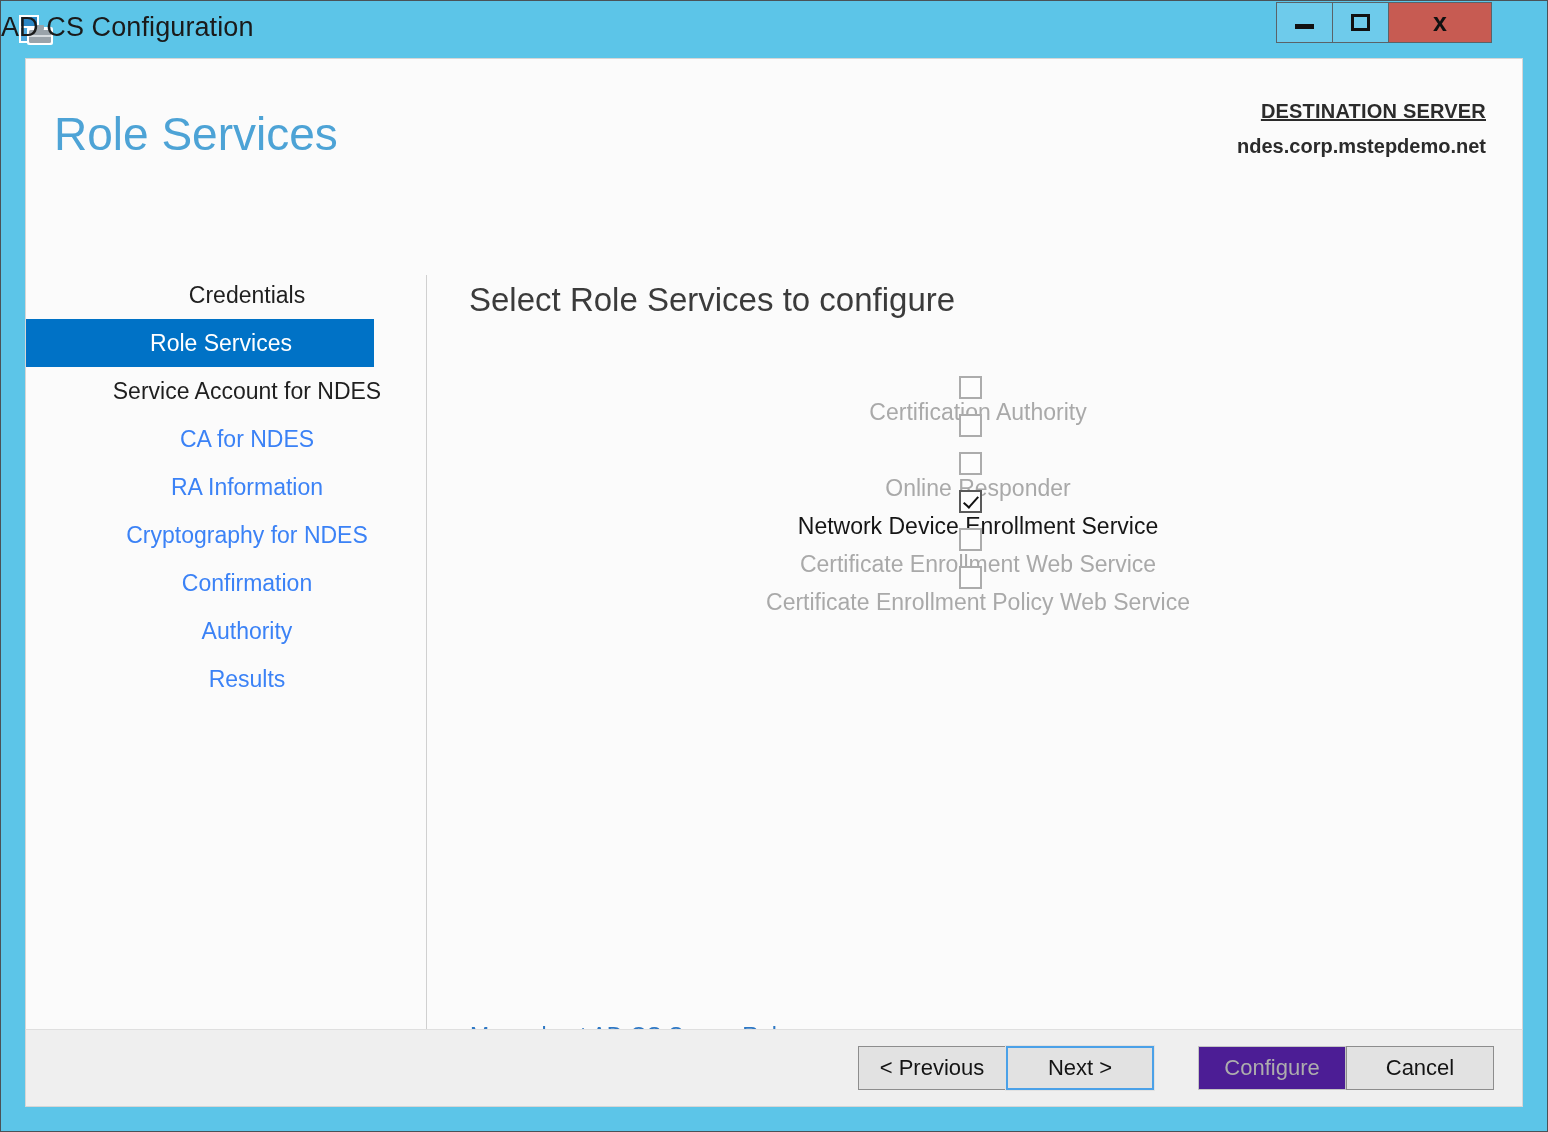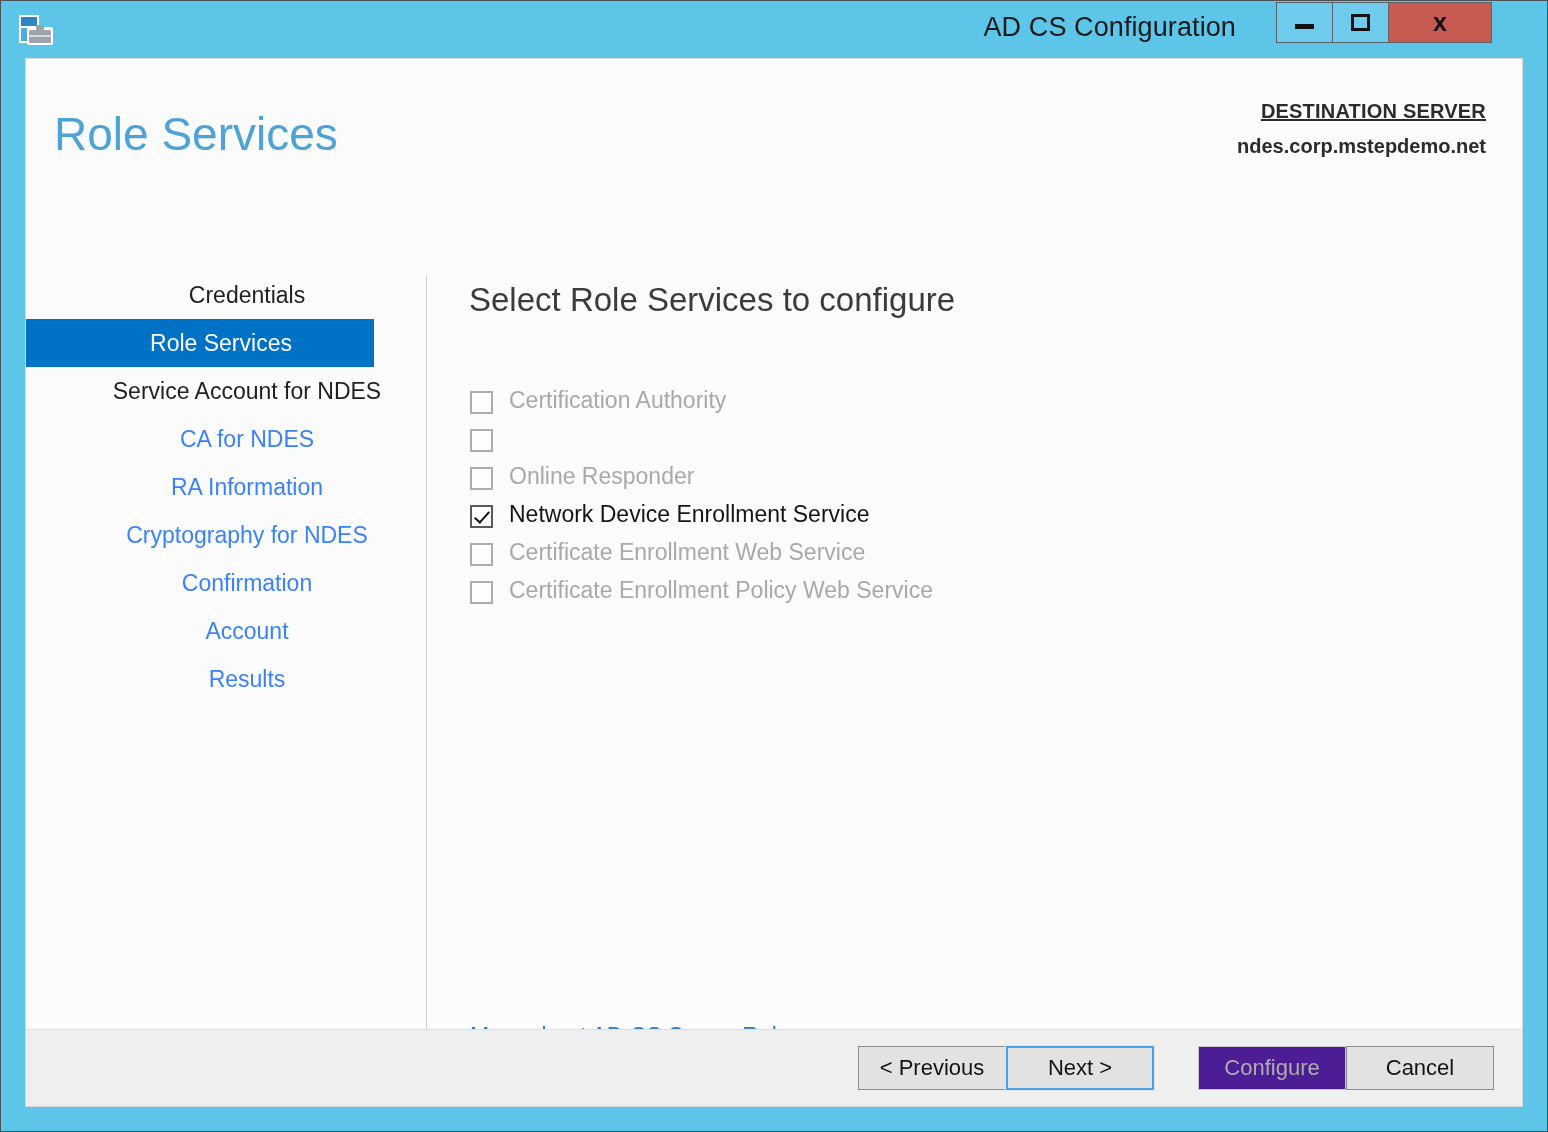--- a/index.html
+++ b/index.html
@@ -37,21 +37,21 @@
     position: absolute;
     left: 16px;
     top: 12px;
     width: 38px;
     height: 34px;
   }
   .title-text {
     position: absolute;
     left: 0; top: 11px;
     width: 1235px;
-    text-align: right;
+    text-align: left;
     font-size: 27px;
     color: #1a1a1a;
     font-family: "Liberation Sans", sans-serif;
     letter-spacing: 0.1px;
   }
   .win-buttons {
     position: absolute;
     right: 55px;
     top: 1px;
     display: flex;
@@ -198,23 +198,24 @@
     white-space: nowrap;
   }
   .cb-list {
     position: absolute;
     left: 43px;
     top: 105px;
     width: 1000px;
   }
   .cb-row {
     display: flex;
-    align-items: flex-end;
+    align-items: center;
     height: 38px;
     cursor: default;
+    flex-direction: column;
   }
   .cb-row.enabled { cursor: pointer; }
   .cb-box {
     width: 23px;
     height: 23px;
     box-sizing: border-box;
     border: 2px solid #ACACAC;
     background: #FDFDFD;
     position: relative;
     flex: 0 0 auto;
@@ -355,21 +356,21 @@
       <div class="nav-item disabled">
         <span>RA Information</span>
       </div>
       <div class="nav-item disabled">
         <span>Cryptography for NDES</span>
       </div>
       <div class="nav-item disabled">
         <span>Confirmation</span>
       </div>
       <div class="nav-item disabled">
-        <span>Account</span>
+        <span>Authority</span>
       </div>
       <div class="nav-item disabled">
         <span>Results</span>
       </div>
     </div>
 
     <div class="divider"></div>
 
     <div class="main">
       <div class="main-heading">Select Role Services to configure</div>

